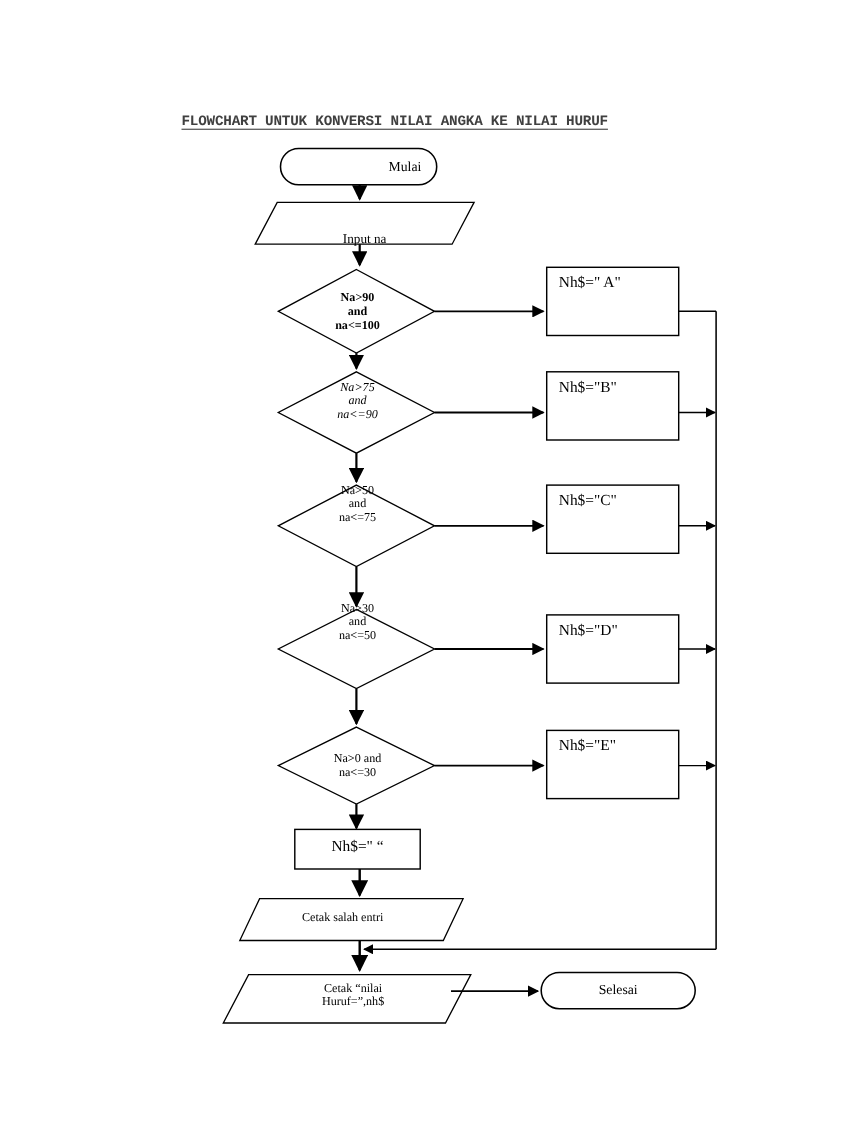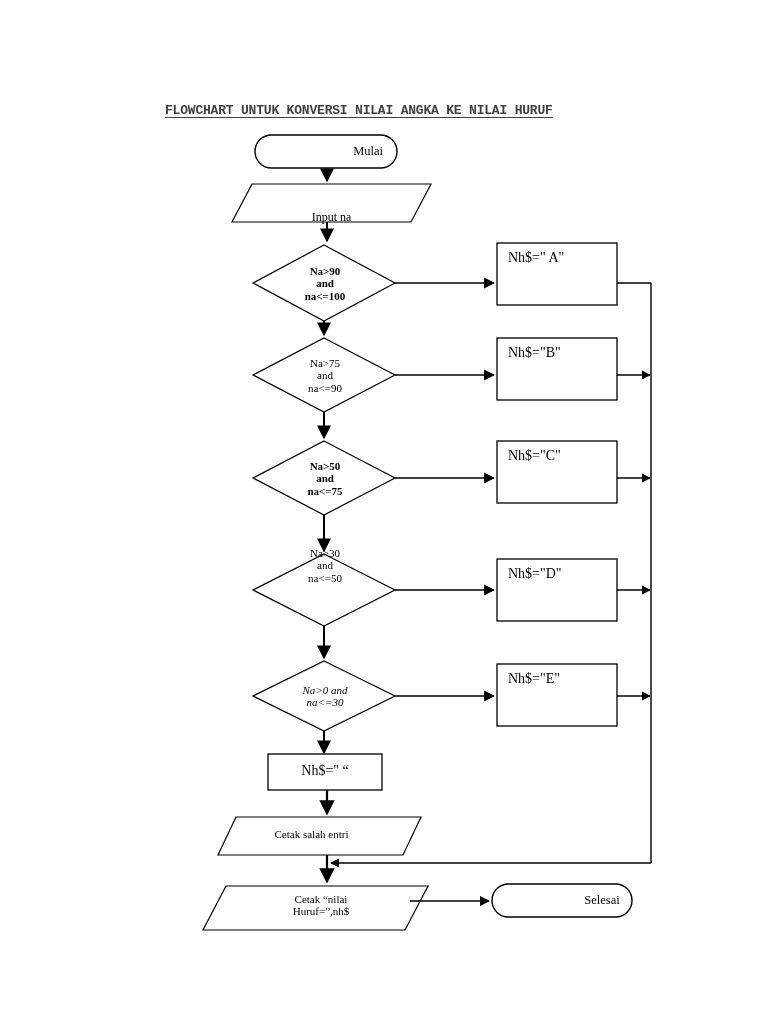--- a/index.html
+++ b/index.html
@@ -143,53 +143,53 @@
 <div id="chart-title">FLOWCHART UNTUK KONVERSI NILAI ANGKA KE NILAI HURUF</div>
 
 <div class="node-label lbl-center terminal-label" style="left:255px; top:144px; width:128px;text-align:right;">Mulai</div>
 
 <div class="node-label lbl-center io-label" style="left:232px; top:180px; width:199px;margin-top:31px;">Input na</div>
 
 <div class="node-label lbl-center decision-label" style="left:254px; top:265px; width:142px;font-weight:bold;">Na&gt;90
 and
 na&lt;=100</div>
 
-<div class="node-label lbl-center decision-label" style="left:254px; top:357px; width:142px;">Na&gt;75
+<div class="node-label lbl-center decision-label" style="left:254px; top:346px; width:142px;font-style:italic;">Na&gt;75
 and
 na&lt;=90</div>
 
-<div class="node-label lbl-center decision-label" style="left:254px; top:460px; width:142px;font-weight:bold;">Na&gt;50
+<div class="node-label lbl-center decision-label" style="left:254px; top:440px; width:142px;">Na&gt;50
 and
 na&lt;=75</div>
 
 <div class="node-label lbl-center decision-label" style="left:254px; top:547px; width:142px;">Na&gt;30
 and
 na&lt;=50</div>
 
-<div class="node-label lbl-center decision-label" style="left:254px; top:684px; width:142px;font-style:italic;">Na&gt;0 and
+<div class="node-label lbl-center decision-label" style="left:254px; top:684px; width:142px;">Na&gt;0 and
 na&lt;=30</div>
 
 <div class="node-label lbl-left process-label" style="left:508px; top:250px; width:108px;">Nh$=" A"</div>
 
 <div class="node-label lbl-left process-label" style="left:508px; top:345px; width:108px;">Nh$="B"</div>
 
 <div class="node-label lbl-left process-label" style="left:508px; top:448px; width:108px;">Nh$="C"</div>
 
 <div class="node-label lbl-left process-label" style="left:508px; top:566px; width:108px;">Nh$="D"</div>
 
 <div class="node-label lbl-left process-label" style="left:508px; top:671px; width:108px;">Nh$="E"</div>
 
 <div class="node-label lbl-center process-label" style="left:268px; top:763px; width:114px;">Nh$=" “</div>
 
 <div class="node-label lbl-center small-io-label" style="left:219px; top:828px; width:185px;">Cetak salah entri</div>
 
 <div class="node-label lbl-center small-io-label" style="left:220px; top:893px; width:202px;">Cetak “nilai
 Huruf=”,nh$</div>
 
-<div class="node-label lbl-center terminal-label" style="left:492px; top:893px; width:140px;margin-left:40px;">Selesai</div>
+<div class="node-label lbl-center terminal-label" style="left:492px; top:893px; width:140px;">Selesai</div>
 
 <div class="hit" style="left:255px; top:135px; width:142px; height:33px;"></div>
 <div class="hit" style="left:232px; top:184px; width:199px; height:38px;"></div>
 <div class="hit" style="left:253px; top:245px; width:142px; height:76px;"></div>
 <div class="hit" style="left:253px; top:338px; width:142px; height:74px;"></div>
 <div class="hit" style="left:253px; top:441px; width:142px; height:74px;"></div>
 <div class="hit" style="left:253px; top:554px; width:142px; height:72px;"></div>
 <div class="hit" style="left:253px; top:661px; width:142px; height:70px;"></div>
 <div class="hit" style="left:497px; top:243px; width:120px; height:62px;"></div>
 <div class="hit" style="left:497px; top:338px; width:120px; height:62px;"></div>

